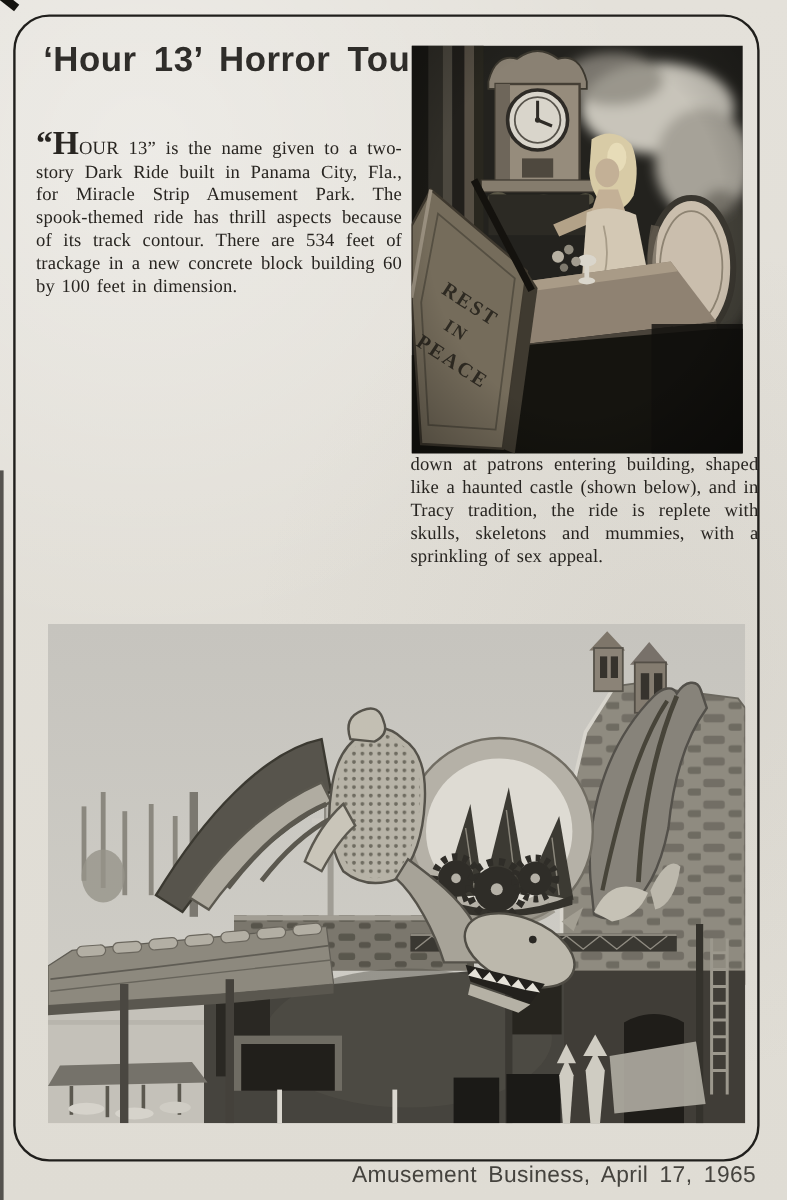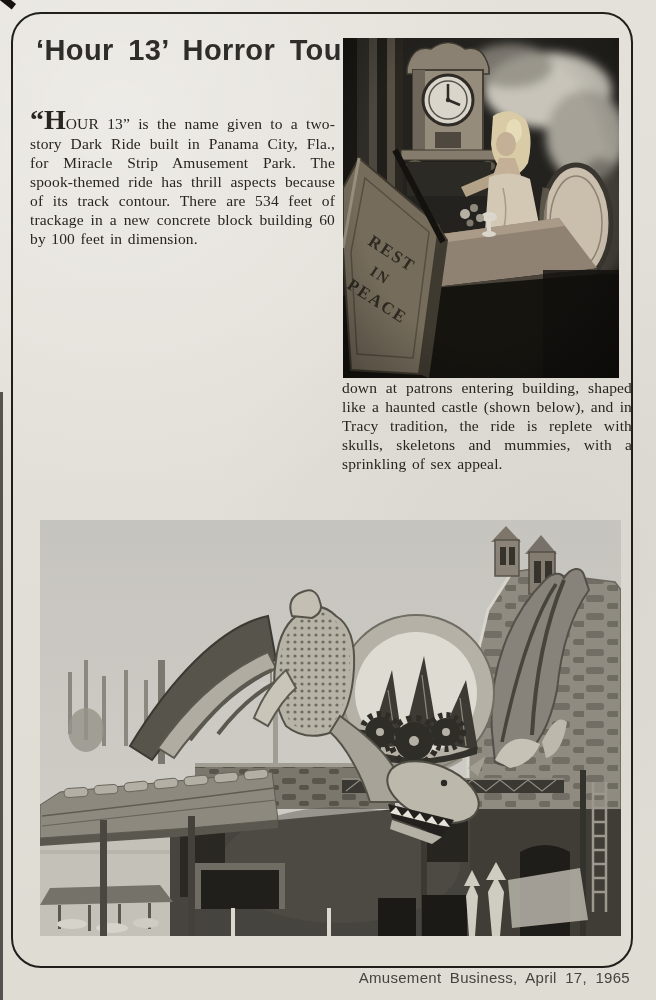--- a/index.html
+++ b/index.html
@@ -22,21 +22,21 @@
        text-align:justify;letter-spacing:.15px;word-spacing:1.5px;}
   .col-left{left:30px;top:106px;width:305px;}
   .col-right{left:342px;top:378px;width:290px;}
   .col p{margin:0 0 9px 0;}
   .col p.indent{text-indent:22px;}
   .dropcap{font-size:28px;font-weight:600;line-height:1;letter-spacing:0;}
   .photo{position:absolute;display:block;}
   .photo-top{left:343px;top:38px;}
   .photo-bottom{left:40px;top:520px;}
   .footer{position:absolute;right:26px;top:969px;
-          font-family:"Liberation Sans",sans-serif;font-size:15px;color:#45433e;
+          font-family:"Liberation Sans",sans-serif;font-size:19px;color:#45433e;
           letter-spacing:.3px;word-spacing:4px;}
   .coffin-text{font-family:"Liberation Serif",serif;font-weight:700;fill:#2e2a22;letter-spacing:2px;}
 </style>
 </head>
 <body>
 
 <div class="page">
 
   <div class="corner-mark"></div>
   <div class="scan-line"></div>

